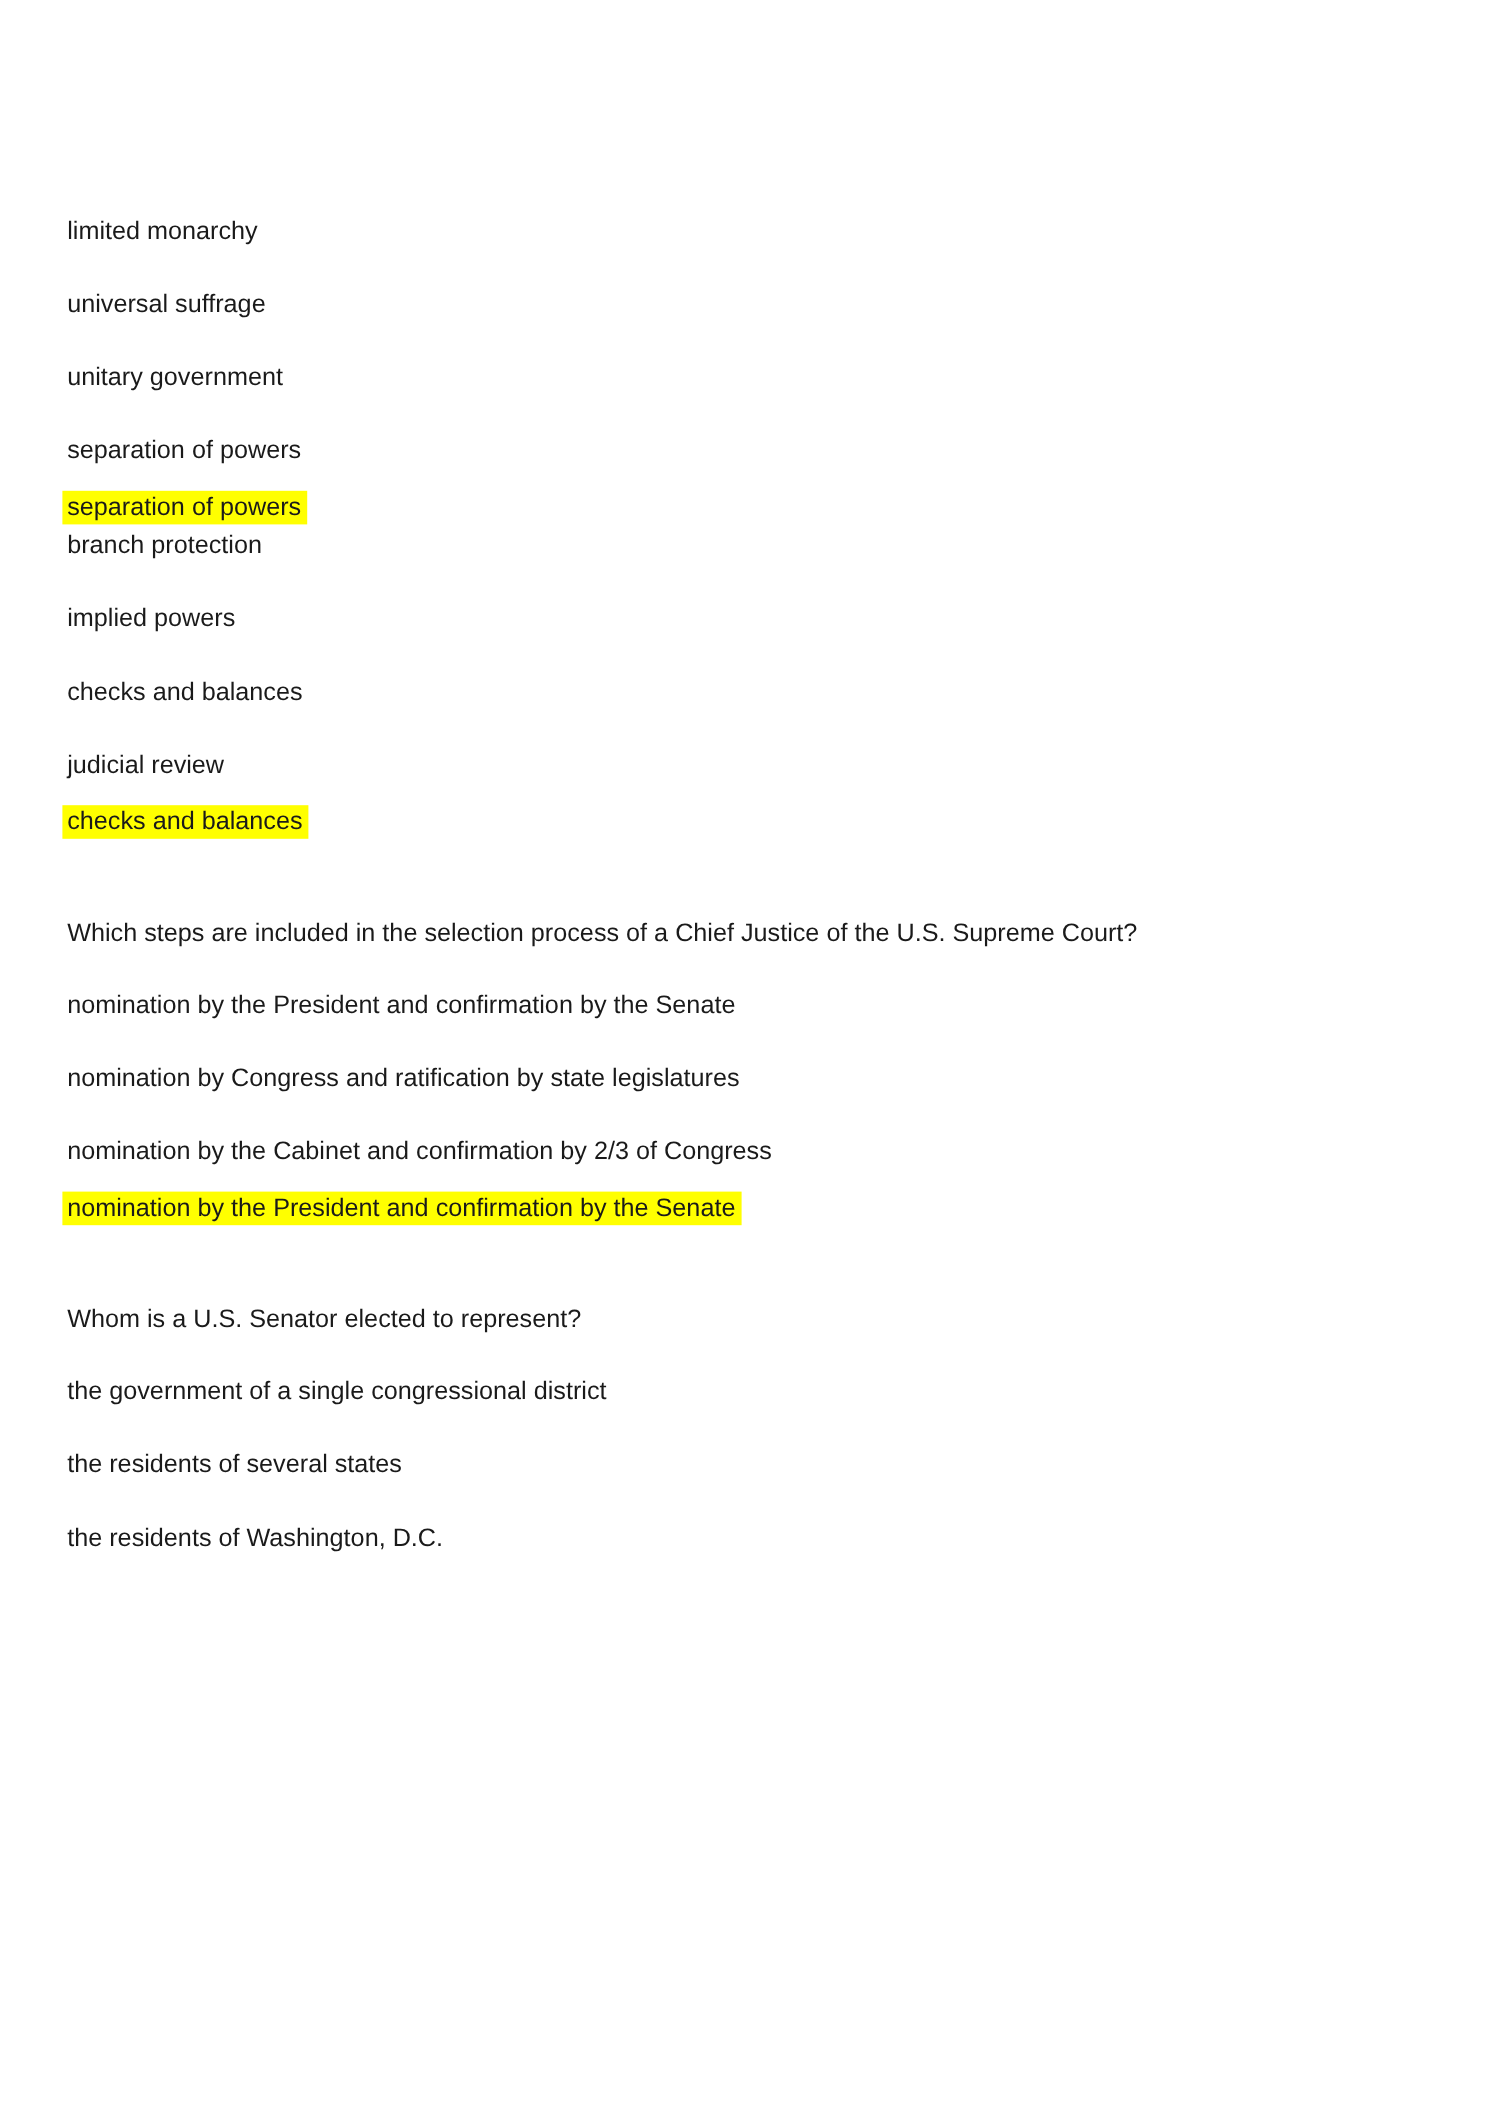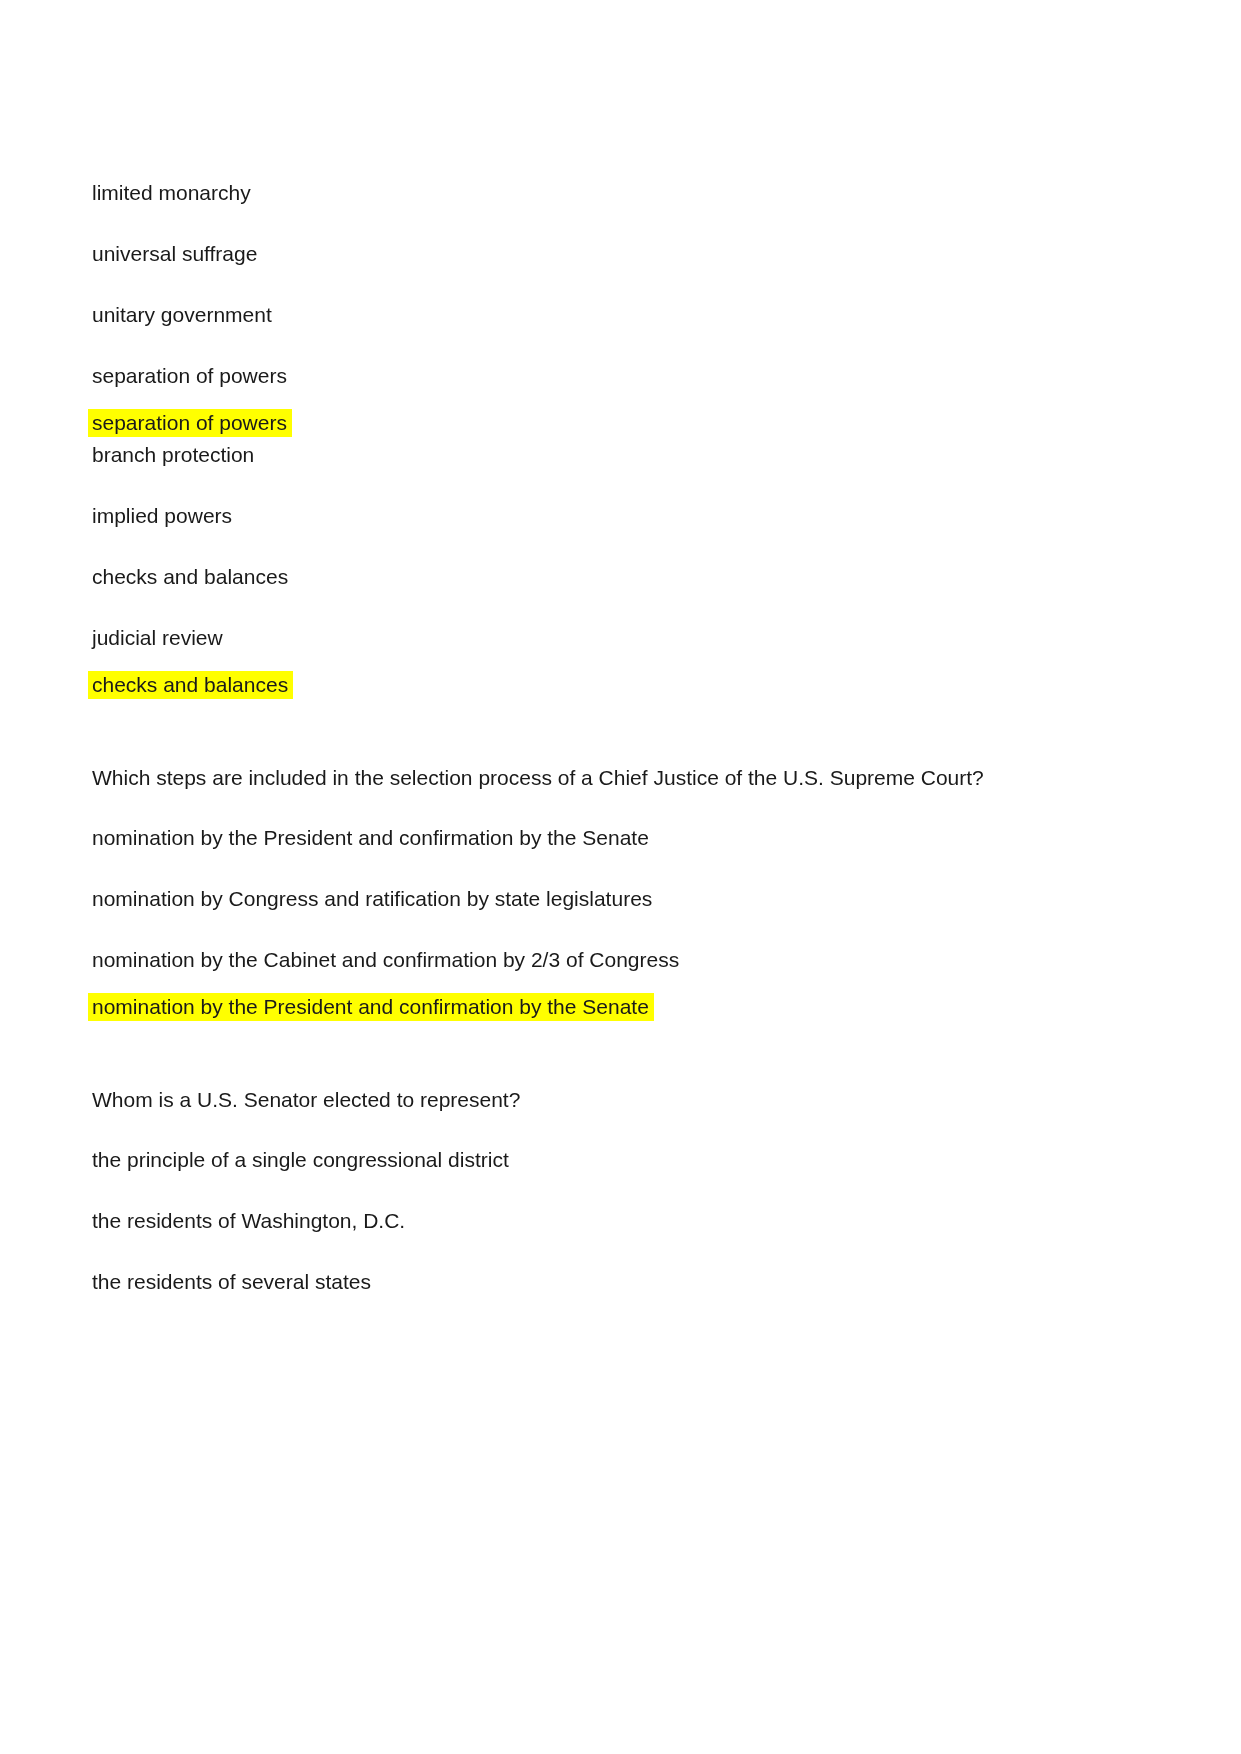--- a/index.html
+++ b/index.html
@@ -11,21 +11,21 @@
   html,body{background:#ffffff;}
   body{
     width:1241px;height:1754px;
     font-family:"Liberation Sans","DejaVu Sans",sans-serif;
     color:var(--text);
     background:var(--page-bg);
     overflow:hidden;
   }
   .page{
     width:1241px;height:1754px;
-    padding:177px 150px 0 92px;
+    padding:177px 150px 0 56px;
     background:var(--page-bg);
   }
   p{
     font-size:21px;
     line-height:32px;
     font-weight:400;
     color:var(--text);
   }
   .question{
     margin:61px 0 28px 0;
@@ -67,18 +67,18 @@
   <section class="block">
     <p class="question">Which steps are included in the selection process of a Chief Justice of the U.S. Supreme Court?</p>
     <p class="choice">nomination by the President and confirmation by the Senate</p>
     <p class="choice">nomination by Congress and ratification by state legislatures</p>
     <p class="choice">nomination by the Cabinet and confirmation by 2/3 of Congress</p>
     <p class="answer"><span class="hl">nomination by the President and confirmation by the Senate</span></p>
   </section>
 
   <section class="block">
     <p class="question">Whom is a U.S. Senator elected to represent?</p>
-    <p class="choice">the principle of a single congressional district</p>
+    <p class="choice">the government of a single congressional district</p>
+    <p class="choice">the residents of several states</p>
     <p class="choice">the residents of Washington, D.C.</p>
-    <p class="choice">the residents of several states</p>
   </section>
 
 </div>
 
 </body></html>

